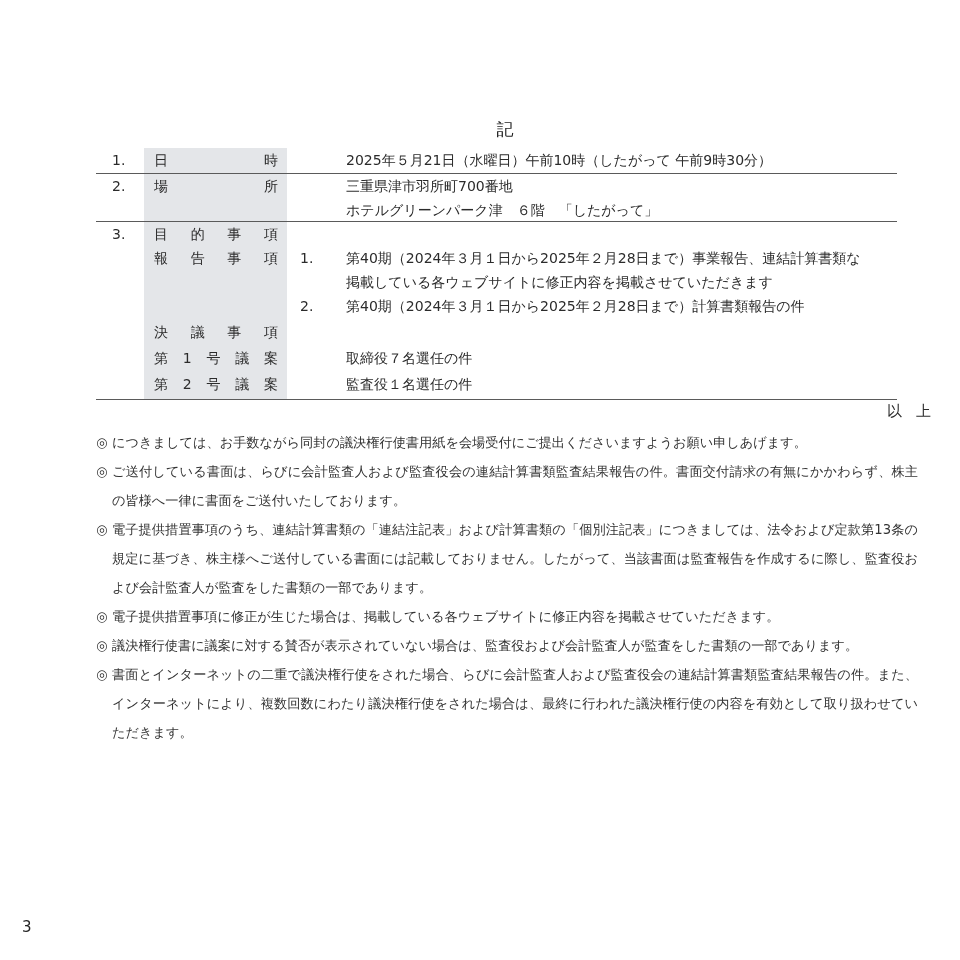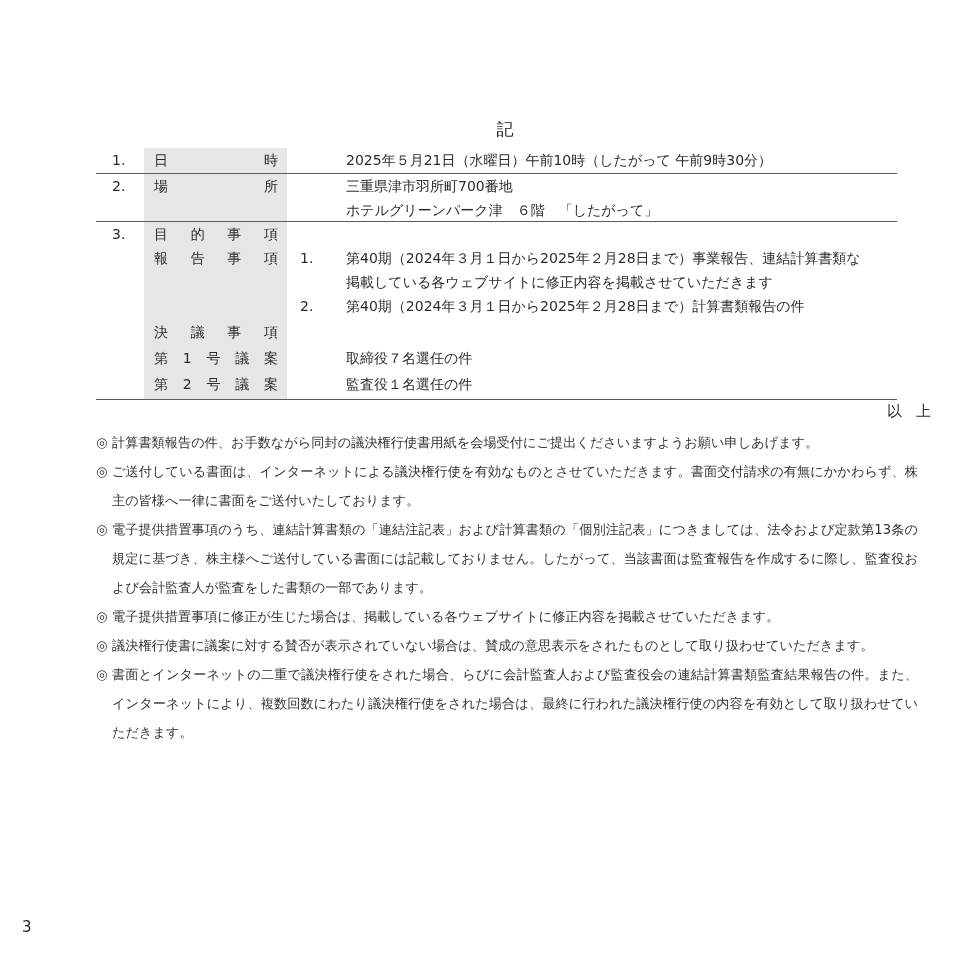--- a/index.html
+++ b/index.html
@@ -191,37 +191,37 @@
   </span>
   <span class="value">監査役１名選任の件</span>
 </div>
 <div class="rule" style="top:399px;"></div>
 
 <div class="closing">以上</div>
 
 <div class="notes">
   <div class="note">
     <span class="mark">◎</span>
-    <span class="text">計算書類報告の件、お手数ながら同封の議決権行使書用紙を会場受付にご提出くださいますようお願い申しあげます。</span>
-  </div>
-  <div class="note">
-    <span class="mark">◎</span>
-    <span class="text">ご送付している書面は、インターネットによる議決権行使を有効なものとさせていただきます。書面交付請求の有無にかかわらず、株主の皆様へ一律に書面をご送付いたしております。</span>
+    <span class="text">につきましては、お手数ながら同封の議決権行使書用紙を会場受付にご提出くださいますようお願い申しあげます。</span>
+  </div>
+  <div class="note">
+    <span class="mark">◎</span>
+    <span class="text">ご送付している書面は、らびに会計監査人および監査役会の連結計算書類監査結果報告の件。書面交付請求の有無にかかわらず、株主の皆様へ一律に書面をご送付いたしております。</span>
   </div>
   <div class="note">
     <span class="mark">◎</span>
     <span class="text">電子提供措置事項のうち、連結計算書類の「連結注記表」および計算書類の「個別注記表」につきましては、法令および定款第13条の規定に基づき、株主様へご送付している書面には記載しておりません。したがって、当該書面は監査報告を作成するに際し、監査役および会計監査人が監査をした書類の一部であります。</span>
   </div>
   <div class="note">
     <span class="mark">◎</span>
     <span class="text">電子提供措置事項に修正が生じた場合は、掲載している各ウェブサイトに修正内容を掲載させていただきます。</span>
   </div>
   <div class="note">
     <span class="mark">◎</span>
-    <span class="text">議決権行使書に議案に対する賛否が表示されていない場合は、賛成の意思表示をされたものとして取り扱わせていただきます。</span>
+    <span class="text">議決権行使書に議案に対する賛否が表示されていない場合は、監査役および会計監査人が監査をした書類の一部であります。</span>
   </div>
   <div class="note">
     <span class="mark">◎</span>
     <span class="text">書面とインターネットの二重で議決権行使をされた場合、らびに会計監査人および監査役会の連結計算書類監査結果報告の件。また、インターネットにより、複数回数にわたり議決権行使をされた場合は、最終に行われた議決権行使の内容を有効として取り扱わせていただきます。</span>
   </div>
 </div>
 
 <div class="page-number">3</div>
 
 </body></html>

